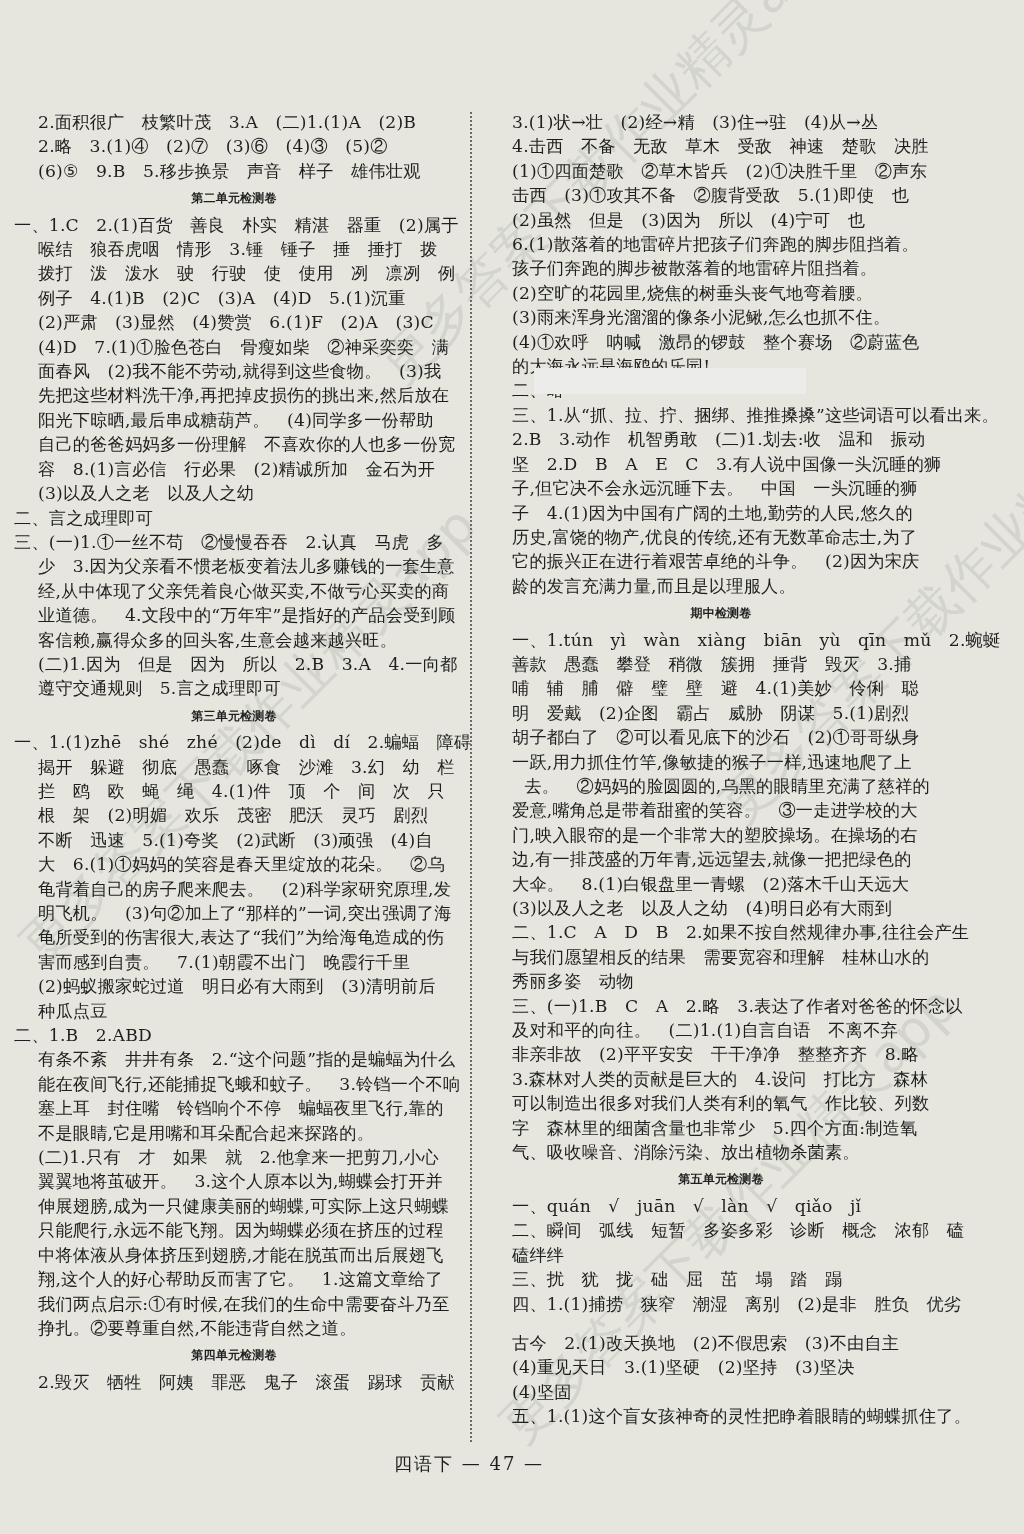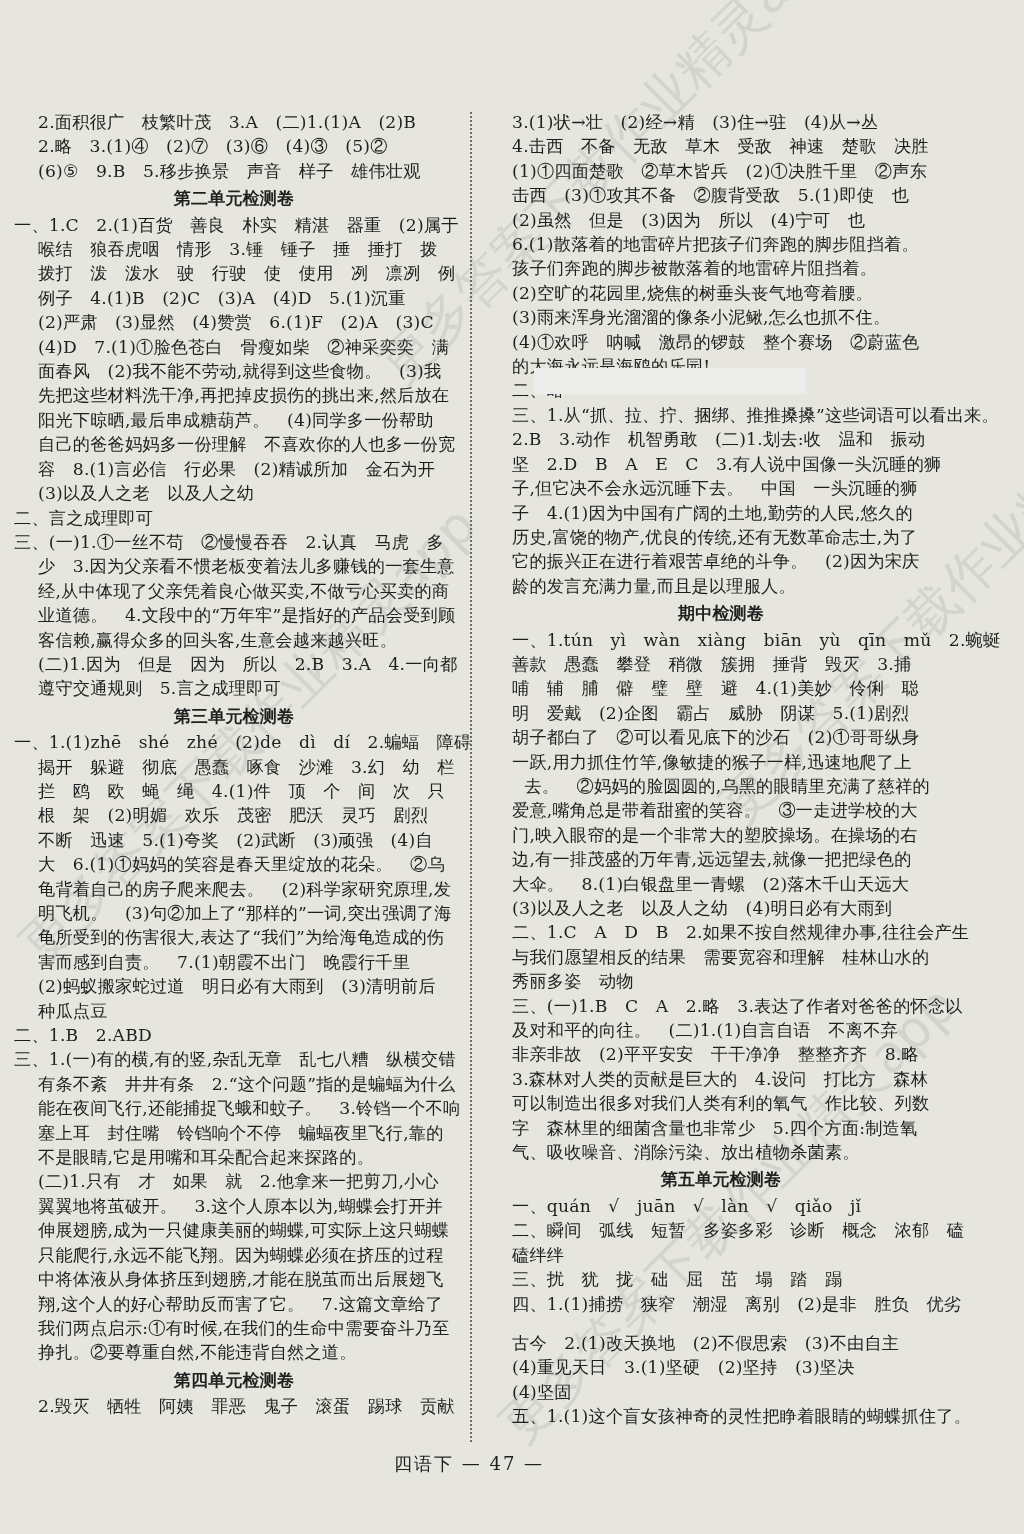--- a/index.html
+++ b/index.html
@@ -18,21 +18,21 @@
   }
   .col.left { left: 14px; width: 440px; }
   .col.right { left: 512px; width: 418px; }
   .divider {
     position: absolute; left: 470px; top: 112px; height: 1330px;
     border-left: 2px dotted #6a6a62;
   }
   .line { white-space: nowrap; }
   .heading {
     font-family: "DejaVu Sans", "Liberation Sans", sans-serif;
-    font-weight: bold; font-size: 17px; text-align: center;
+    font-weight: bold; font-size: 12px; text-align: center;
     margin: 3px 0 2px 0;
   }
   .footer {
     position: absolute; top: 1452px; left: 394px;
     font-size: 18px; letter-spacing: 2px;
   }
   .watermark {
     position: absolute; color: rgba(120,120,120,0.16);
     font-family: "DejaVu Sans", sans-serif; font-size: 52px;
     transform: rotate(-45deg); white-space: nowrap; pointer-events: none;
@@ -83,31 +83,30 @@
       <div class="line" style="padding-left: 24px;">根　架　(2)明媚　欢乐　茂密　肥沃　灵巧　剧烈</div>
       <div class="line" style="padding-left: 24px;">不断　迅速　5.(1)夸奖　(2)武断　(3)顽强　(4)自</div>
       <div class="line" style="padding-left: 24px;">大　6.(1)①妈妈的笑容是春天里绽放的花朵。　②乌</div>
       <div class="line" style="padding-left: 24px;">龟背着自己的房子爬来爬去。　(2)科学家研究原理,发</div>
       <div class="line" style="padding-left: 24px;">明飞机。　(3)句②加上了“那样的”一词,突出强调了海</div>
       <div class="line" style="padding-left: 24px;">龟所受到的伤害很大,表达了“我们”为给海龟造成的伤</div>
       <div class="line" style="padding-left: 24px;">害而感到自责。　7.(1)朝霞不出门　晚霞行千里</div>
       <div class="line" style="padding-left: 24px;">(2)蚂蚁搬家蛇过道　明日必有大雨到　(3)清明前后</div>
       <div class="line" style="padding-left: 24px;">种瓜点豆</div>
       <div class="line" style="padding-left: 0px;">二、1.B　2.ABD</div>
-      <div class="line" style="padding-left: 0px;">三、1.(一)有的横,有的竖,杂乱无章　乱七八糟　纵横交错</div>
       <div class="line" style="padding-left: 24px;">有条不紊　井井有条　2.“这个问题”指的是蝙蝠为什么</div>
       <div class="line" style="padding-left: 24px;">能在夜间飞行,还能捕捉飞蛾和蚊子。　3.铃铛一个不响</div>
       <div class="line" style="padding-left: 24px;">塞上耳　封住嘴　铃铛响个不停　蝙蝠夜里飞行,靠的</div>
       <div class="line" style="padding-left: 24px;">不是眼睛,它是用嘴和耳朵配合起来探路的。</div>
       <div class="line" style="padding-left: 24px;">(二)1.只有　才　如果　就　2.他拿来一把剪刀,小心</div>
       <div class="line" style="padding-left: 24px;">翼翼地将茧破开。　3.这个人原本以为,蝴蝶会打开并</div>
       <div class="line" style="padding-left: 24px;">伸展翅膀,成为一只健康美丽的蝴蝶,可实际上这只蝴蝶</div>
       <div class="line" style="padding-left: 24px;">只能爬行,永远不能飞翔。因为蝴蝶必须在挤压的过程</div>
       <div class="line" style="padding-left: 24px;">中将体液从身体挤压到翅膀,才能在脱茧而出后展翅飞</div>
-      <div class="line" style="padding-left: 24px;">翔,这个人的好心帮助反而害了它。　7.这篇文章给了</div>
+      <div class="line" style="padding-left: 24px;">翔,这个人的好心帮助反而害了它。　1.这篇文章给了</div>
       <div class="line" style="padding-left: 24px;">我们两点启示:①有时候,在我们的生命中需要奋斗乃至</div>
       <div class="line" style="padding-left: 24px;">挣扎。②要尊重自然,不能违背自然之道。</div>
       <div class="heading">第四单元检测卷</div>
       <div class="line" style="padding-left: 24px;">2.毁灭　牺牲　阿姨　罪恶　鬼子　滚蛋　踢球　贡献</div>
     </div>
   <div class="divider"></div>
   <div class="col right" id="right-col">
       <div class="line" style="padding-left: 0px;">3.(1)状→壮　(2)经→精　(3)住→驻　(4)从→丛</div>
       <div class="line" style="padding-left: 0px;">4.击西　不备　无敌　草木　受敌　神速　楚歌　决胜</div>
       <div class="line" style="padding-left: 0px;">(1)①四面楚歌　②草木皆兵　(2)①决胜千里　②声东</div>

